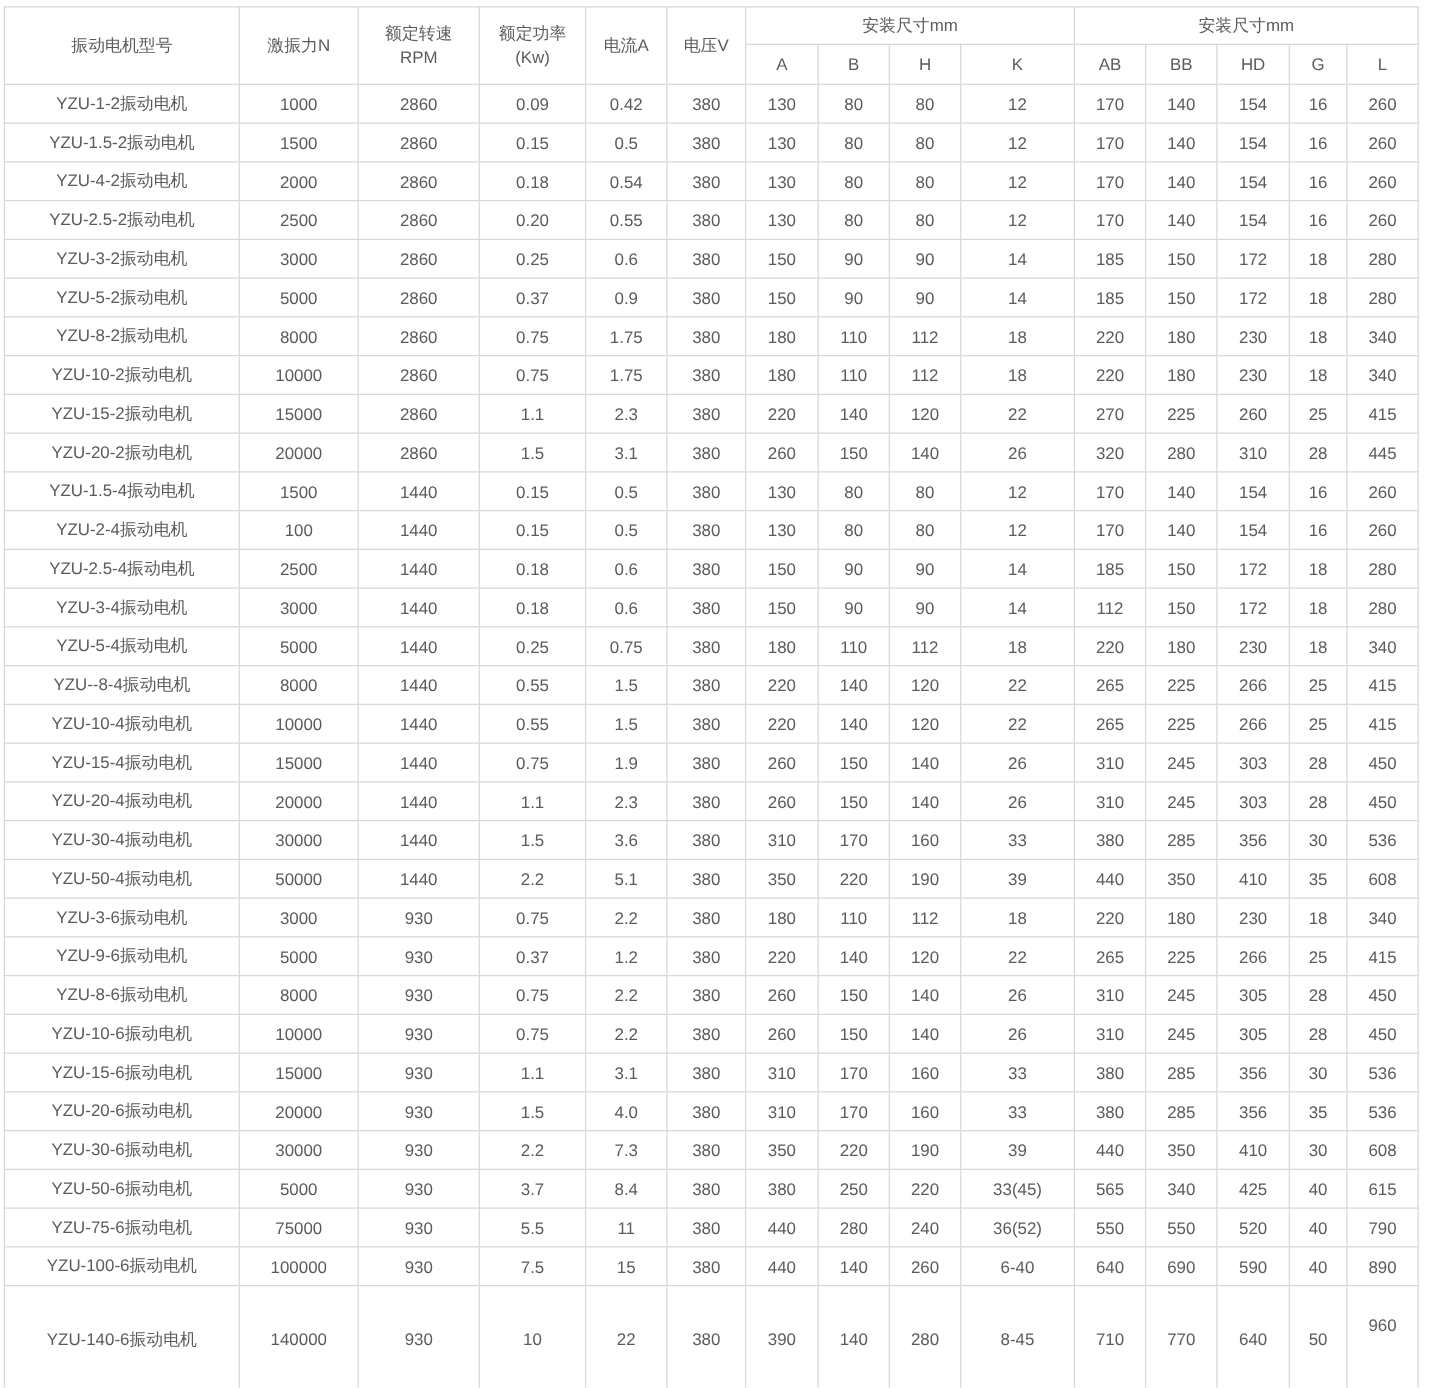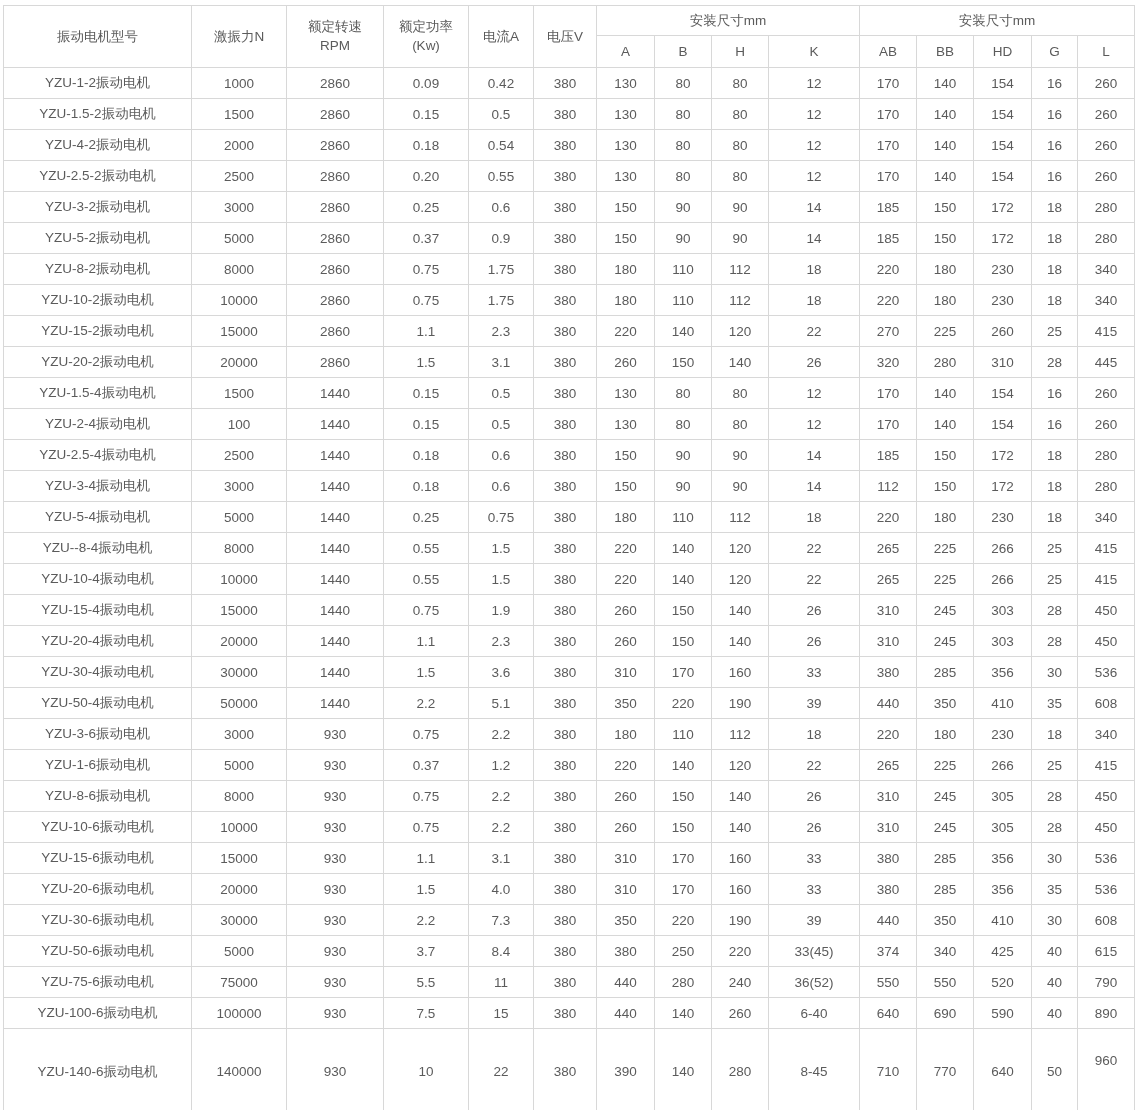--- a/index.html
+++ b/index.html
@@ -460,21 +460,21 @@
           <td>110</td>
           <td>112</td>
           <td>18</td>
           <td>220</td>
           <td>180</td>
           <td>230</td>
           <td>18</td>
           <td>340</td>
         </tr>
         <tr>
-          <td>YZU-1-6振动电机</td>
+          <td>YZU-9-6振动电机</td>
           <td>5000</td>
           <td>930</td>
           <td>0.37</td>
           <td>1.2</td>
           <td>380</td>
           <td>220</td>
           <td>140</td>
           <td>120</td>
           <td>22</td>
           <td>265</td>
@@ -572,21 +572,21 @@
           <td>YZU-50-6振动电机</td>
           <td>5000</td>
           <td>930</td>
           <td>3.7</td>
           <td>8.4</td>
           <td>380</td>
           <td>380</td>
           <td>250</td>
           <td>220</td>
           <td>33(45)</td>
-          <td>374</td>
+          <td>565</td>
           <td>340</td>
           <td>425</td>
           <td>40</td>
           <td>615</td>
         </tr>
         <tr>
           <td>YZU-75-6振动电机</td>
           <td>75000</td>
           <td>930</td>
           <td>5.5</td>

